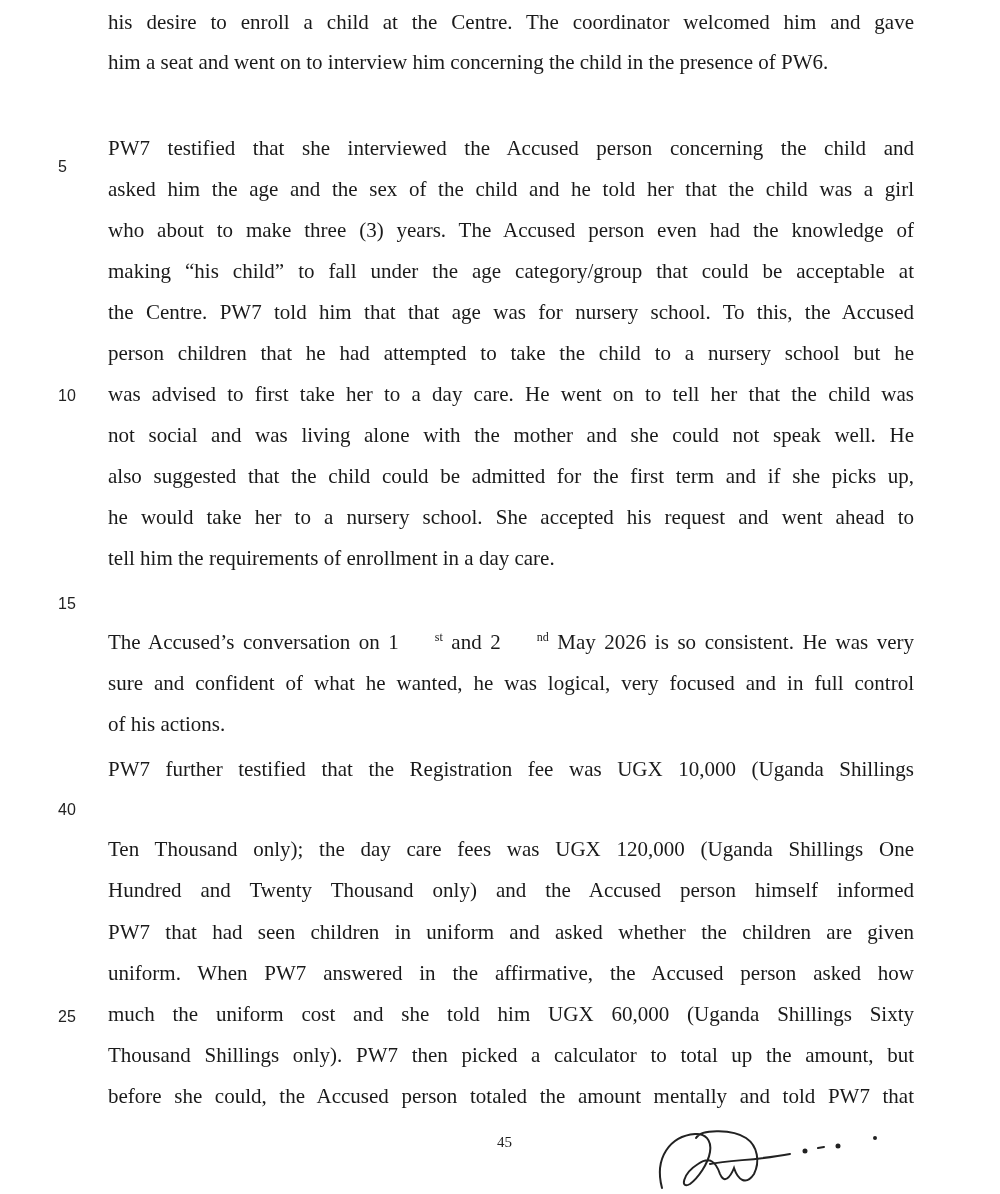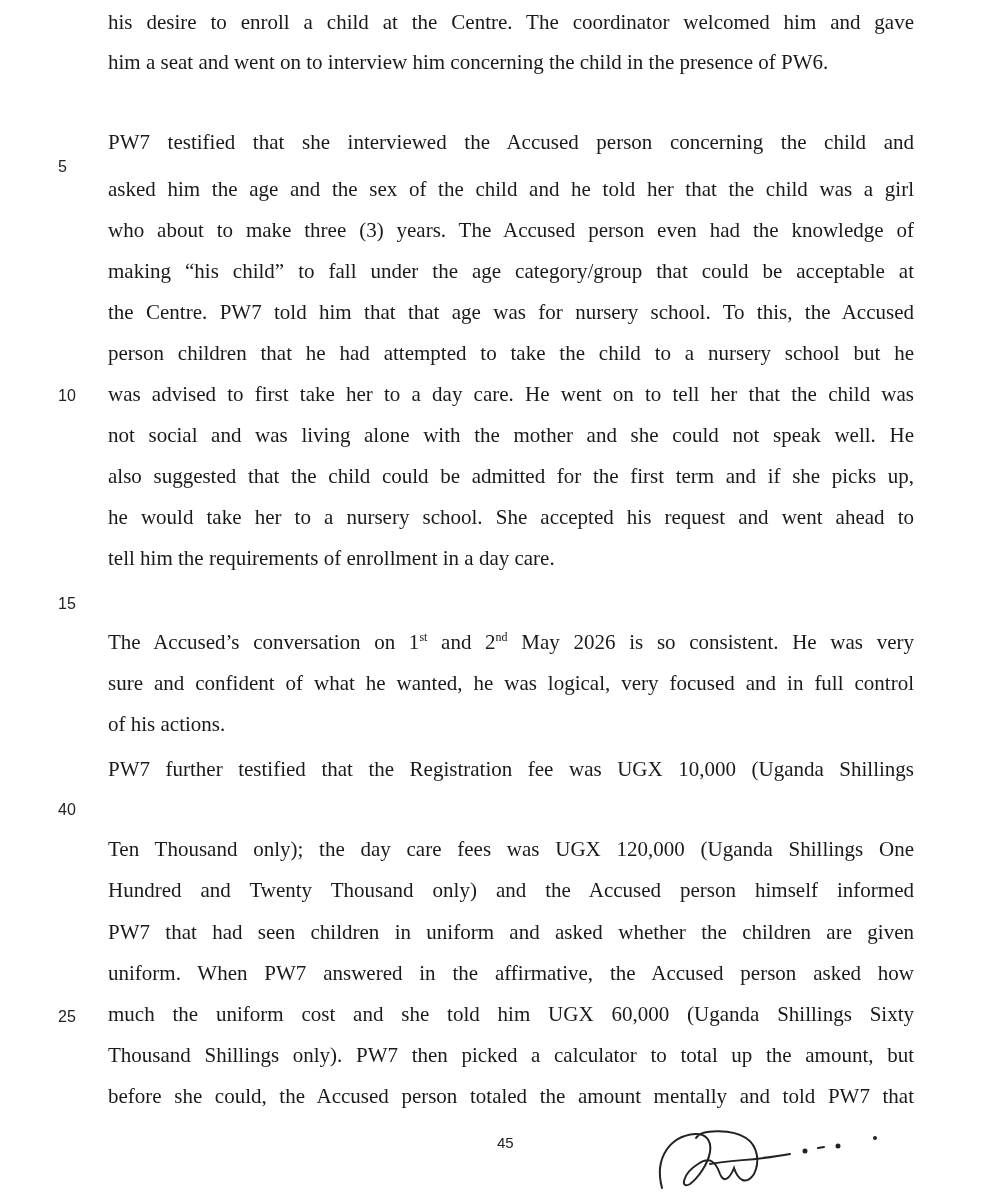--- a/index.html
+++ b/index.html
@@ -4,43 +4,43 @@
 <style>
   html, body { margin: 0; padding: 0; background: #ffffff; }
   body { width: 1000px; height: 1194px; position: relative; overflow: hidden;
          font-family: "Liberation Serif", serif; color: #1a1a1a; }
   .line { position: absolute; left: 108px; width: 806px; font-size: 21px;
           line-height: 28px; white-space: nowrap; text-align: justify;
           text-align-last: justify; }
   .line.last { text-align-last: left; }
   .ln { position: absolute; left: 58px; width: 30px; font-family: "Liberation Sans", sans-serif;
         font-size: 16px; line-height: 28px; color: #222; }
-  sup { font-size: 12px; line-height: 0; }
-  .pagenum { position: absolute; left: 497px; top: 1134px; font-family: Liberation Sans, sans-serif;
+  sup { font-size: 12px; line-height: 0; margin-left: 36px; }
+  .pagenum { position: absolute; left: 497px; top: 1134px; font-family: Liberation Serif, serif;
              font-size: 15px; color: #222; }
   .sig { position: absolute; left: 650px; top: 1118px; }
 </style>
 </head>
 <body>
 
 <div>
 
   <div class="ln" style="top:153px">5</div>
   <div class="ln" style="top:382px">10</div>
   <div class="ln" style="top:590px">15</div>
   <div class="ln" style="top:796px">40</div>
   <div class="ln" style="top:1003px">25</div>
 
   <div>
     <div class="line" style="top:8px">his desire to enroll a child at the Centre. The coordinator welcomed him and gave</div>
     <div class="line last" style="top:48px">him a seat and went on to interview him concerning the child in the presence of PW6.</div>
   </div>
 
   <div>
-    <div class="line" style="top:128px">PW7 testified that she interviewed the Accused person concerning the child and</div>
+    <div class="line" style="top:134px">PW7 testified that she interviewed the Accused person concerning the child and</div>
     <div class="line" style="top:175px">asked him the age and the sex of the child and he told her that the child was a girl</div>
     <div class="line" style="top:216px">who about to make three (3) years. The Accused person even had the knowledge of</div>
     <div class="line" style="top:257px">making “his child” to fall under the age category/group that could be acceptable at</div>
     <div class="line" style="top:298px">the Centre. PW7 told him that that age was for nursery school. To this, the Accused</div>
     <div class="line" style="top:339px">person children that he had attempted to take the child to a nursery school but he</div>
     <div class="line" style="top:380px">was advised to first take her to a day care. He went on to tell her that the child was</div>
     <div class="line" style="top:421px">not social and was living alone with the mother and she could not speak well. He</div>
     <div class="line" style="top:462px">also suggested that the child could be admitted for the first term and if she picks up,</div>
     <div class="line" style="top:503px">he would take her to a nursery school. She accepted his request and went ahead to</div>
     <div class="line last" style="top:544px">tell him the requirements of enrollment in a day care.</div>

